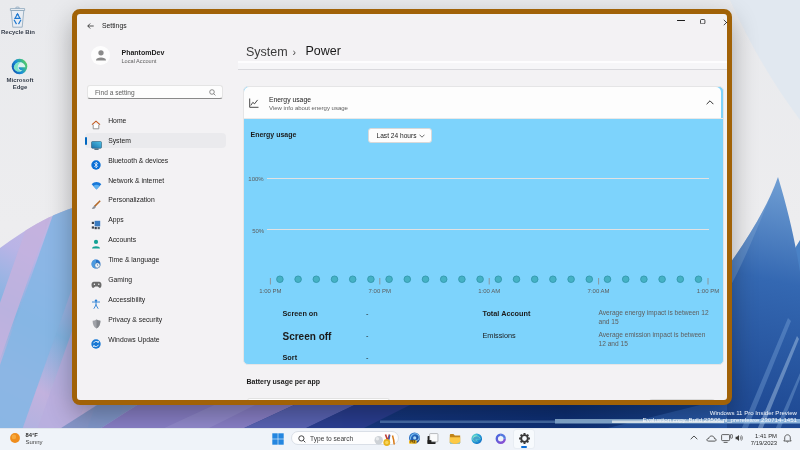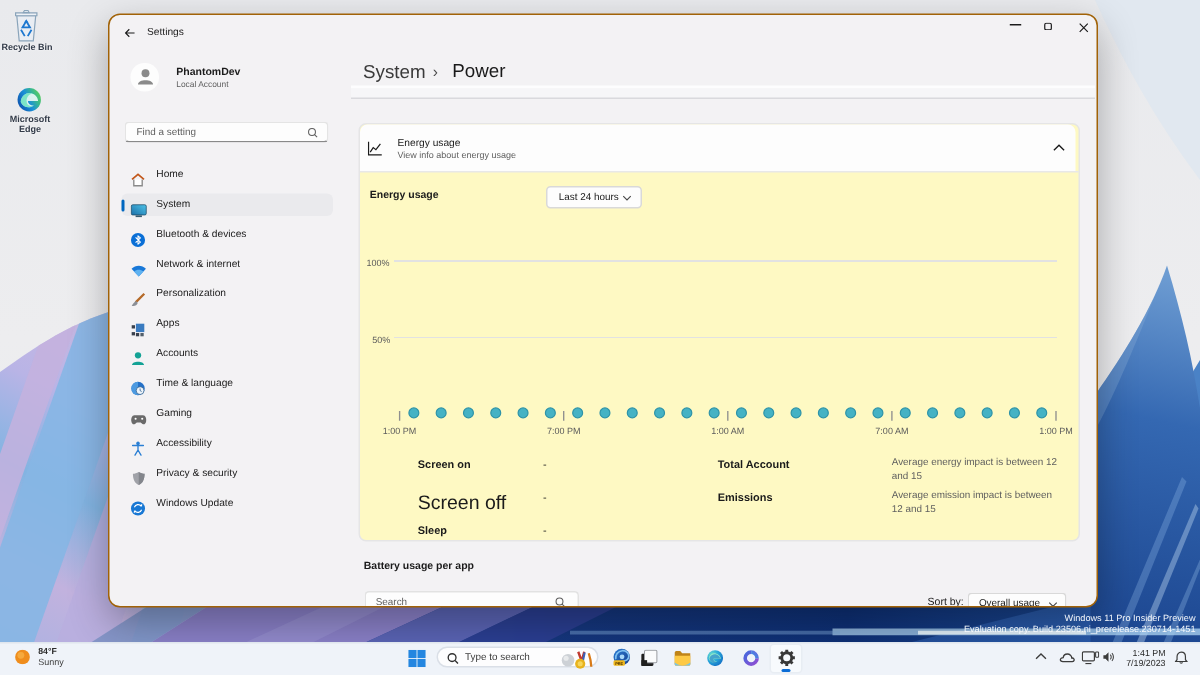--- a/index.html
+++ b/index.html
@@ -98,21 +98,21 @@
           <stop offset="1" stop-color="#5ecf58"></stop>
         </linearGradient>
       </defs>
       <circle cx="12" cy="12" r="11" fill="url(#edgeg)"></circle>
       <path d="M4,14 C4.5,8 10,4.8 14.5,6 C18.5,7.2 20.3,10.5 20.3,13.2 L10.8,13.2 C10.8,15.8 13.2,17.8 16.2,17.2 C13,20.5 6,19.5 4,14 Z" fill="#e8f8f4" opacity="0.92"></path>
       <path d="M4,14 C4.5,8 10,4.8 14.5,6 C12,6.8 9.5,9 9.5,13.2 C9.5,16.8 12,19 16.2,17.2 C13,20.5 6,19.5 4,14 Z" fill="#5ee0b8" opacity="0.75"></path>
     </svg>
     <div class="abs" style="left:0;top:77px;width:40px;text-align:center;font-size:6px;line-height:6.8px;font-weight:bold;color:#323a48;text-shadow:0 0 2px rgba(255,255,255,0.9)">Microsoft<br>Edge</div>
   </div>
 
-  <div class="abs" id="win" style="left:72px;top:8.5px;width:659.5px;height:396.5px;background:#f3f2f4;border:1px solid #a16207;border-radius:8px;box-shadow:0 10px 26px rgba(0,0,0,0.3);overflow:hidden">
+  <div class="abs" id="win" style="left:72px;top:8.5px;width:659.5px;height:396.5px;background:#f3f2f4;border:5px solid #a16207;border-radius:8px;box-shadow:0 10px 26px rgba(0,0,0,0.3);overflow:hidden">
 
     <svg class="abs" style="left:9.5px;top:9px" width="7" height="6" viewBox="0 0 7 6">
       <path d="M3.2,0.5 L0.7,3 L3.2,5.5 M0.9,3 L6.7,3" stroke="#1b1b1b" stroke-width="0.75" fill="none"></path>
     </svg>
     <div class="abs" style="left:25px;top:8.5px;font-size:6.8px;color:#1b1b1b">Settings</div>
     <svg class="abs" style="left:599.5px;top:6.9px" width="8" height="1.2" viewBox="0 0 8 1.2">
         <rect x="0" y="0" width="8" height="1" fill="#1b1b1b"></rect>
       </svg>
     <svg class="abs" style="left:623.3px;top:5.2px" width="5.4" height="5.4" viewBox="0 0 5.4 5.4">
         <rect x="0.5" y="0.5" width="4.4" height="4.4" rx="1" stroke="#1b1b1b" stroke-width="0.8" fill="none"></rect>
@@ -217,21 +217,21 @@
       </div>
 
     <div class="abs" style="left:169px;top:31px;font-size:12.5px;color:#3a3a3a">System</div>
     <div class="abs" style="left:215.5px;top:32px;font-size:10.5px;color:#4a4a4a">›</div>
     <div class="abs" style="left:228.5px;top:30.5px;font-size:12.5px;font-weight:normal;color:#191919">Power</div>
 
     <div class="abs" style="left:161px;top:47.5px;width:496px;height:1.5px;background:#fdfdfe"></div>
     <div class="abs" style="left:161px;top:49px;width:496px;height:6px;background:#f6f6f8"></div>
     <div class="abs" style="left:161px;top:55px;width:496px;height:1px;background:#d9d9dd"></div>
 
-    <div class="abs" id="card" style="left:165.5px;top:72px;width:481.5px;height:279.5px;background:#fef9c3;border:1px solid #e5e5e6;border-radius:5px">
+    <div class="abs" id="card" style="left:165.5px;top:72px;width:481.5px;height:279.5px;background:#7dd3fc;border:1px solid #e5e5e6;border-radius:5px">
       <div class="abs" style="left:0;top:0;width:477.5px;height:31px;background:#fdfdfd;border-radius:5px 5px 0 0"></div>
       <svg class="abs" style="left:5px;top:11px" width="10" height="10" viewBox="0 0 10 10">
         <path d="M0.7,0.5 L0.7,9.3 L9.5,9.3" stroke="#1b1b1b" stroke-width="0.8" fill="none"></path>
         <path d="M1.8,7.4 L3.8,4.4 L5.6,5.8 L8.6,1.9" stroke="#1b1b1b" stroke-width="0.8" fill="none"></path>
       </svg>
       <div class="abs" style="left:25.5px;top:9.5px;font-size:6.8px;color:#1b1b1b">Energy usage</div>
       <div class="abs" style="left:25.5px;top:18.5px;font-size:6px;color:#616161">View info about energy usage</div>
       <svg class="abs" style="left:462.5px;top:13.5px" width="8" height="5" viewBox="0 0 8 5">
         <path d="M0.6,4.2 L4,0.8 L7.4,4.2" stroke="#1b1b1b" stroke-width="0.9" fill="none"></path>
       </svg>
@@ -287,26 +287,26 @@
             <text x="26.4" y="126">1:00 PM</text>
             <text x="135.8" y="126">7:00 PM</text>
             <text x="245.2" y="126">1:00 AM</text>
             <text x="354.6" y="126">7:00 AM</text>
             <text x="464" y="126">1:00 PM</text>
           </g>
       </svg>
 
       <div class="abs" style="left:39px;top:222.8px;font-size:7.3px;font-weight:bold;color:#1b1b1b">Screen on</div>
       <div class="abs" style="left:122.5px;top:222.8px;font-size:7.3px;color:#1b1b1b">-</div>
-      <div class="abs" style="left:39px;top:244.9px;font-size:13px;font-weight:normal;color:#1b1b1b">Screen off</div>
+      <div class="abs" style="left:39px;top:244.9px;font-size:10px;font-weight:bold;color:#1b1b1b">Screen off</div>
       <div class="abs" style="left:122.5px;top:244.9px;font-size:7.3px;color:#1b1b1b">-</div>
-      <div class="abs" style="left:39px;top:266.6px;font-size:7.3px;font-weight:bold;color:#1b1b1b">Sleep</div>
+      <div class="abs" style="left:39px;top:266.6px;font-size:7.3px;font-weight:bold;color:#1b1b1b">Sort</div>
       <div class="abs" style="left:122.5px;top:266.6px;font-size:7.3px;color:#1b1b1b">-</div>
       <div class="abs" style="left:239px;top:222.8px;font-size:7.3px;font-weight:bold;color:#1b1b1b">Total Account</div>
-      <div class="abs" style="left:239px;top:244.9px;font-size:7.3px;font-weight:bold;color:#1b1b1b">Emissions</div>
+      <div class="abs" style="left:239px;top:244.9px;font-size:7.3px;font-weight:normal;color:#1b1b1b">Emissions</div>
       <div class="abs" style="left:355px;top:221.2px;font-size:6.6px;color:#5e5e5e;line-height:9.1px">Average energy impact is between 12<br>and 15</div>
       <div class="abs" style="left:355px;top:243.3px;font-size:6.6px;color:#5e5e5e;line-height:9.1px">Average emission impact is between<br>12 and 15</div>
     </div>
 
     <div class="abs" style="left:169.5px;top:364.5px;font-size:7px;font-weight:bold;color:#1b1b1b">Battery usage per app</div>
     <div class="abs" style="left:169.5px;top:384px;width:143px;height:14px;background:#fdfdfd;border:1px solid #e2e2e2;border-bottom:none;border-radius:3px 3px 0 0">
       <div class="abs" style="left:7px;top:3px;font-size:6.6px;color:#5e5e5e">Search</div>
       <svg class="abs" style="right:8px;top:3.5px" width="7" height="7" viewBox="0 0 7 7">
         <circle cx="3" cy="3" r="2.3" stroke="#5e5e5e" stroke-width="0.7" fill="none"></circle>
         <path d="M4.7,4.7 L6.4,6.4" stroke="#5e5e5e" stroke-width="0.7"></path>

